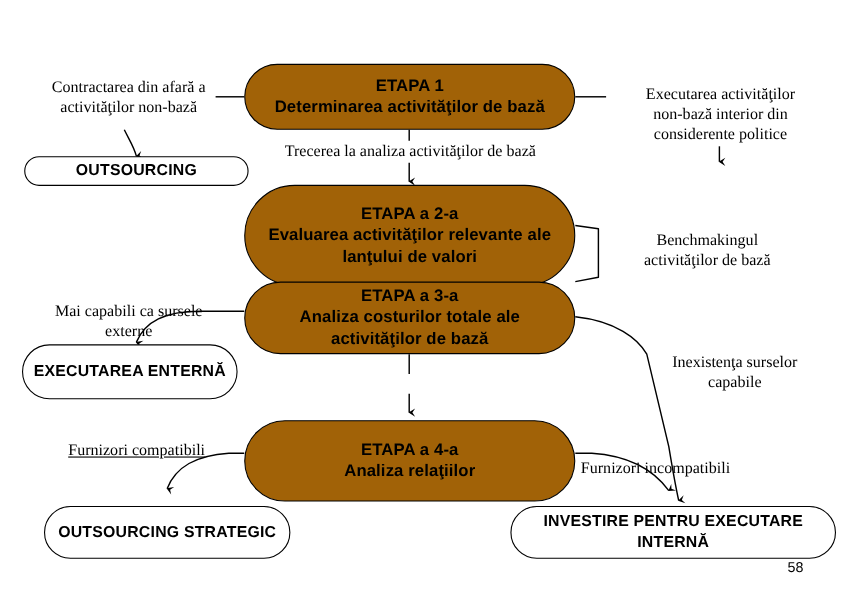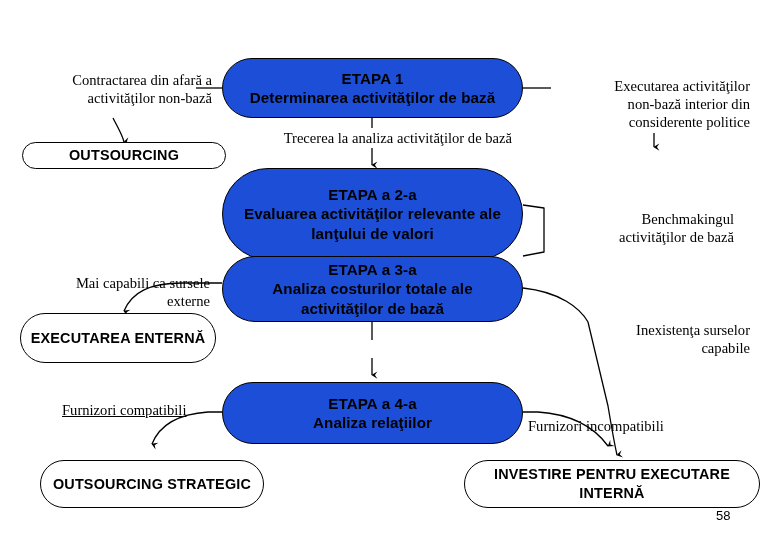--- a/index.html
+++ b/index.html
@@ -19,21 +19,21 @@
     position: absolute;
     left: 0; top: 0;
     width: 780px; height: 540px;
     pointer-events: none;
   }
 
   
   .stage-node {
     position: absolute;
     box-sizing: border-box;
-    background: #1d4ed8;
+    background: #a16207;
     border: 1.6px solid #000000;
     border-radius: 999px;
     display: flex;
     flex-direction: column;
     align-items: center;
     justify-content: center;
     text-align: center;
     font-family: "Liberation Sans", sans-serif;
     font-weight: bold;
     font-size: 15.2px;
@@ -64,21 +64,21 @@
     z-index: 3;
   }
 
   
   .edge-label {
     position: absolute;
     font-family: "Liberation Serif", serif;
     font-size: 14.6px;
     line-height: 1.22;
     color: #000000;
-    text-align: right;
+    text-align: center;
     white-space: pre-line;
     z-index: 2;
     background: transparent;
   }
 
   .page-number {
     position: absolute;
     font-family: "Liberation Sans", sans-serif;
     font-size: 13px;
     color: #000000;
@@ -138,21 +138,21 @@
   <div class="stage-node" style="left:222px; top:168px; width:301px; height:92px;">
     <span class="nline">ETAPA a 2-a</span>
     <span class="nline" style="max-width:280px;">Evaluarea activităţilor relevante ale lanţului de valori</span>
   </div>
 
   <div class="stage-node" style="left:222px; top:256px; width:301px; height:66px;">
     <span class="nline">ETAPA a 3-a</span>
     <span class="nline" style="max-width:270px;">Analiza costurilor totale ale activităţilor de bază</span>
   </div>
 
-  <div class="stage-node" style="left:222px; top:382px; width:301px; height:62px;">
+  <div class="stage-node" style="left:222px; top:382px; width:301px; height:74px;">
     <span class="nline">ETAPA a 4-a</span>
     <span class="nline">Analiza relaţiilor</span>
   </div>
 
   <div class="outcome-node" style="left:22px; top:142px; width:204px; height:27px;">
     <span>OUTSOURCING</span>
   </div>
 
 
   <div class="outcome-node" style="left:20px; top:313px; width:196px; height:50px;">

